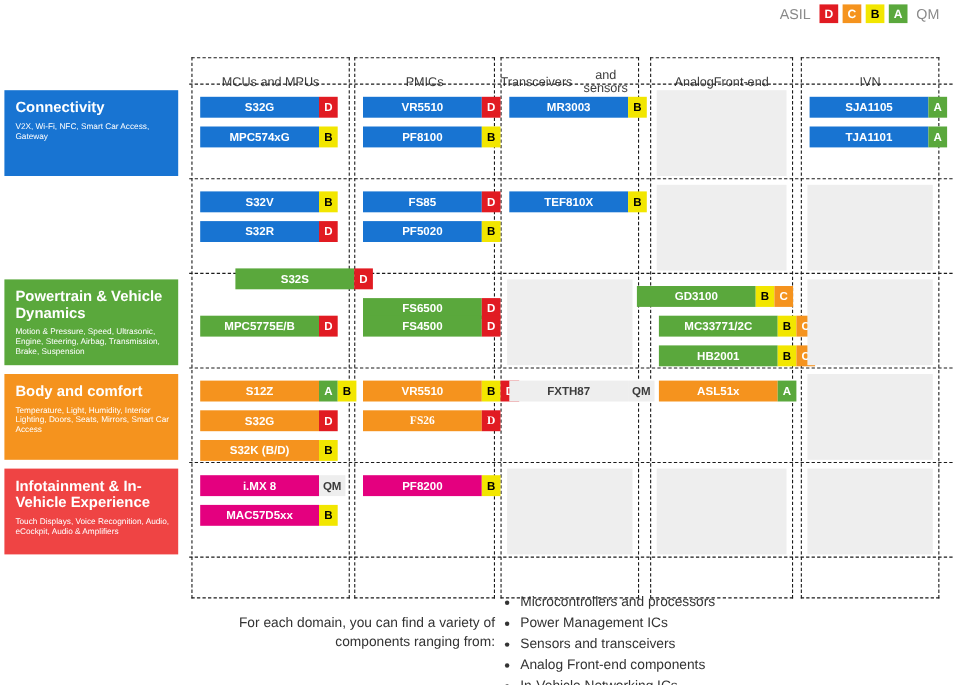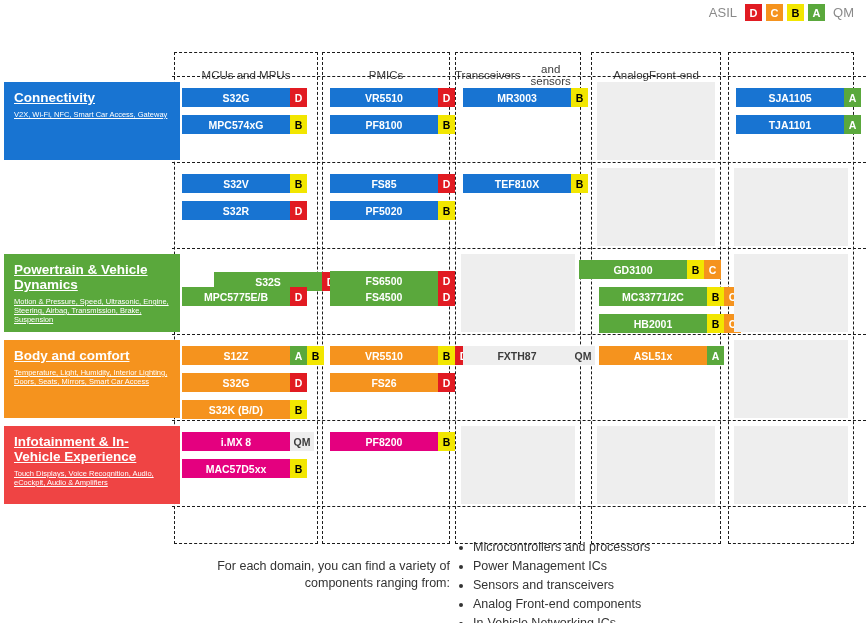--- a/index.html
+++ b/index.html
@@ -42,24 +42,23 @@
     box-sizing:border-box;
   }
   
   .row-sep{
     position:absolute; left:172px; width:694px;
     border-top:1.4px dashed #1b1b1b;
   }
 
   
   .domain{
-    position:absolute; left:4px; width:176px;
+    position:absolute; left:4px; width:158px;
     color:#fff; box-sizing:border-box;
     padding:8px 8px 6px 10px;
-    text-decoration:underline;
   }
   .domain .dtitle{font-size:13.5px;font-weight:bold;line-height:15px;}
   .domain .dsub{font-size:7.5px;line-height:9px;margin-top:5px;font-weight:normal;}
 
   
   .cell{
     position:absolute; box-sizing:border-box;
   }
   .cell.shaded{background:#eeeeee;}
 
@@ -126,20 +125,23 @@
     <div class="col-head" style="position: absolute; left: 455px; top: 30px; width: 126px; margin: 0px;">
       <div>Transceivers</div>
       <div>and sensors</div>
     </div>
     <div class="col-box" style="left: 591px; width: 130px;"></div>
     <div class="col-head" style="position: absolute; left: 591px; top: 30px; width: 130px; margin: 0px;">
       <div>Analog</div>
       <div>Front-end</div>
     </div>
     <div class="col-box" style="left: 728px; width: 126px;"></div>
+    <div class="col-head" style="position: absolute; left: 728px; top: 30px; width: 126px; margin: 0px;">
+      <div>IVN</div>
+    </div>
     <div class="row-sep" style="top: 54px;"></div>
     <div class="domain" style="top: 60px; height: 78px; background: rgb(24, 116, 210);">
       <div class="dtitle">Connectivity</div>
       <div class="dsub">V2X, Wi-Fi, NFC, Smart Car Access, Gateway</div>
     </div>
     <div class="cell" style="left: 180px; top: 60px; width: 132px; height: 78px;"></div>
     <div class="pill-row" style="left: 182px; top: 66px;">
       <div class="pill blue w110">S32G</div>
       <div class="tag" style="background: rgb(225, 27, 34); width: 17px;">D</div>
     </div>
@@ -196,21 +198,21 @@
       <div class="tag dark" style="background: rgb(242, 230, 0); width: 17px;">B</div>
     </div>
     <div class="cell shaded" style="left: 597px; top: 146px; width: 118px; height: 78px;"></div>
     <div class="cell shaded" style="left: 734px; top: 146px; width: 114px; height: 78px;"></div>
     <div class="row-sep" style="top: 226px;"></div>
     <div class="domain" style="top: 232px; height: 78px; background: rgb(90, 168, 60);">
       <div class="dtitle">Powertrain &amp; Vehicle Dynamics</div>
       <div class="dsub">Motion &amp; Pressure, Speed, Ultrasonic, Engine, Steering, Airbag, Transmission, Brake, Suspension</div>
     </div>
     <div class="cell" style="left: 180px; top: 232px; width: 132px; height: 78px;"></div>
-    <div class="pill-row" style="left: 182px; top: 250px; padding-left: 32px;">
+    <div class="pill-row" style="left: 182px; top: 222px; padding-left: 32px;">
       <div class="pill green w110">S32S</div>
       <div class="tag" style="background: rgb(225, 27, 34); width: 17px;">D</div>
     </div>
     <div class="pill-row" style="left: 182px; top: 265px;">
       <div class="pill green w110">MPC5775E/B</div>
       <div class="tag" style="background: rgb(225, 27, 34); width: 17px;">D</div>
     </div>
     <div class="cell" style="left: 328px; top: 232px; width: 116px; height: 78px;"></div>
     <div class="pill-row" style="left: 330px; top: 238px; margin-top: 11px;">
       <div class="pill green w110">FS6500</div>
@@ -256,21 +258,21 @@
     <div class="pill-row" style="left: 182px; top: 378px;">
       <div class="pill orange w110">S32K (B/D)</div>
       <div class="tag dark" style="background: rgb(242, 230, 0); width: 17px;">B</div>
     </div>
     <div class="cell" style="left: 328px; top: 318px; width: 116px; height: 78px;"></div>
     <div class="pill-row" style="left: 330px; top: 324px;">
       <div class="pill orange w110">VR5510</div>
       <div class="tag dark" style="background: rgb(242, 230, 0); width: 17px;">B</div>
       <div class="tag" style="background: rgb(225, 27, 34); width: 17px;">D</div>
     </div>
-    <div class="pill-row" style="left: 330px; top: 351px;">
+    <div class="pill-row" style="left: 330px; top: 351px; font-family: Liberation Serif, serif;">
       <div class="pill orange w110">FS26</div>
       <div class="tag" style="background: rgb(225, 27, 34); width: 17px;">D</div>
     </div>
     <div class="cell" style="left: 461px; top: 318px; width: 114px; height: 78px;"></div>
     <div class="pill-row" style="left: 463px; top: 324px;">
       <div class="pill grey w110">FXTH87</div>
       <div class="tag dark qm" style="width: 24px;">QM</div>
     </div>
     <div class="cell" style="left: 597px; top: 318px; width: 118px; height: 78px;"></div>
     <div class="pill-row" style="left: 599px; top: 324px;">

